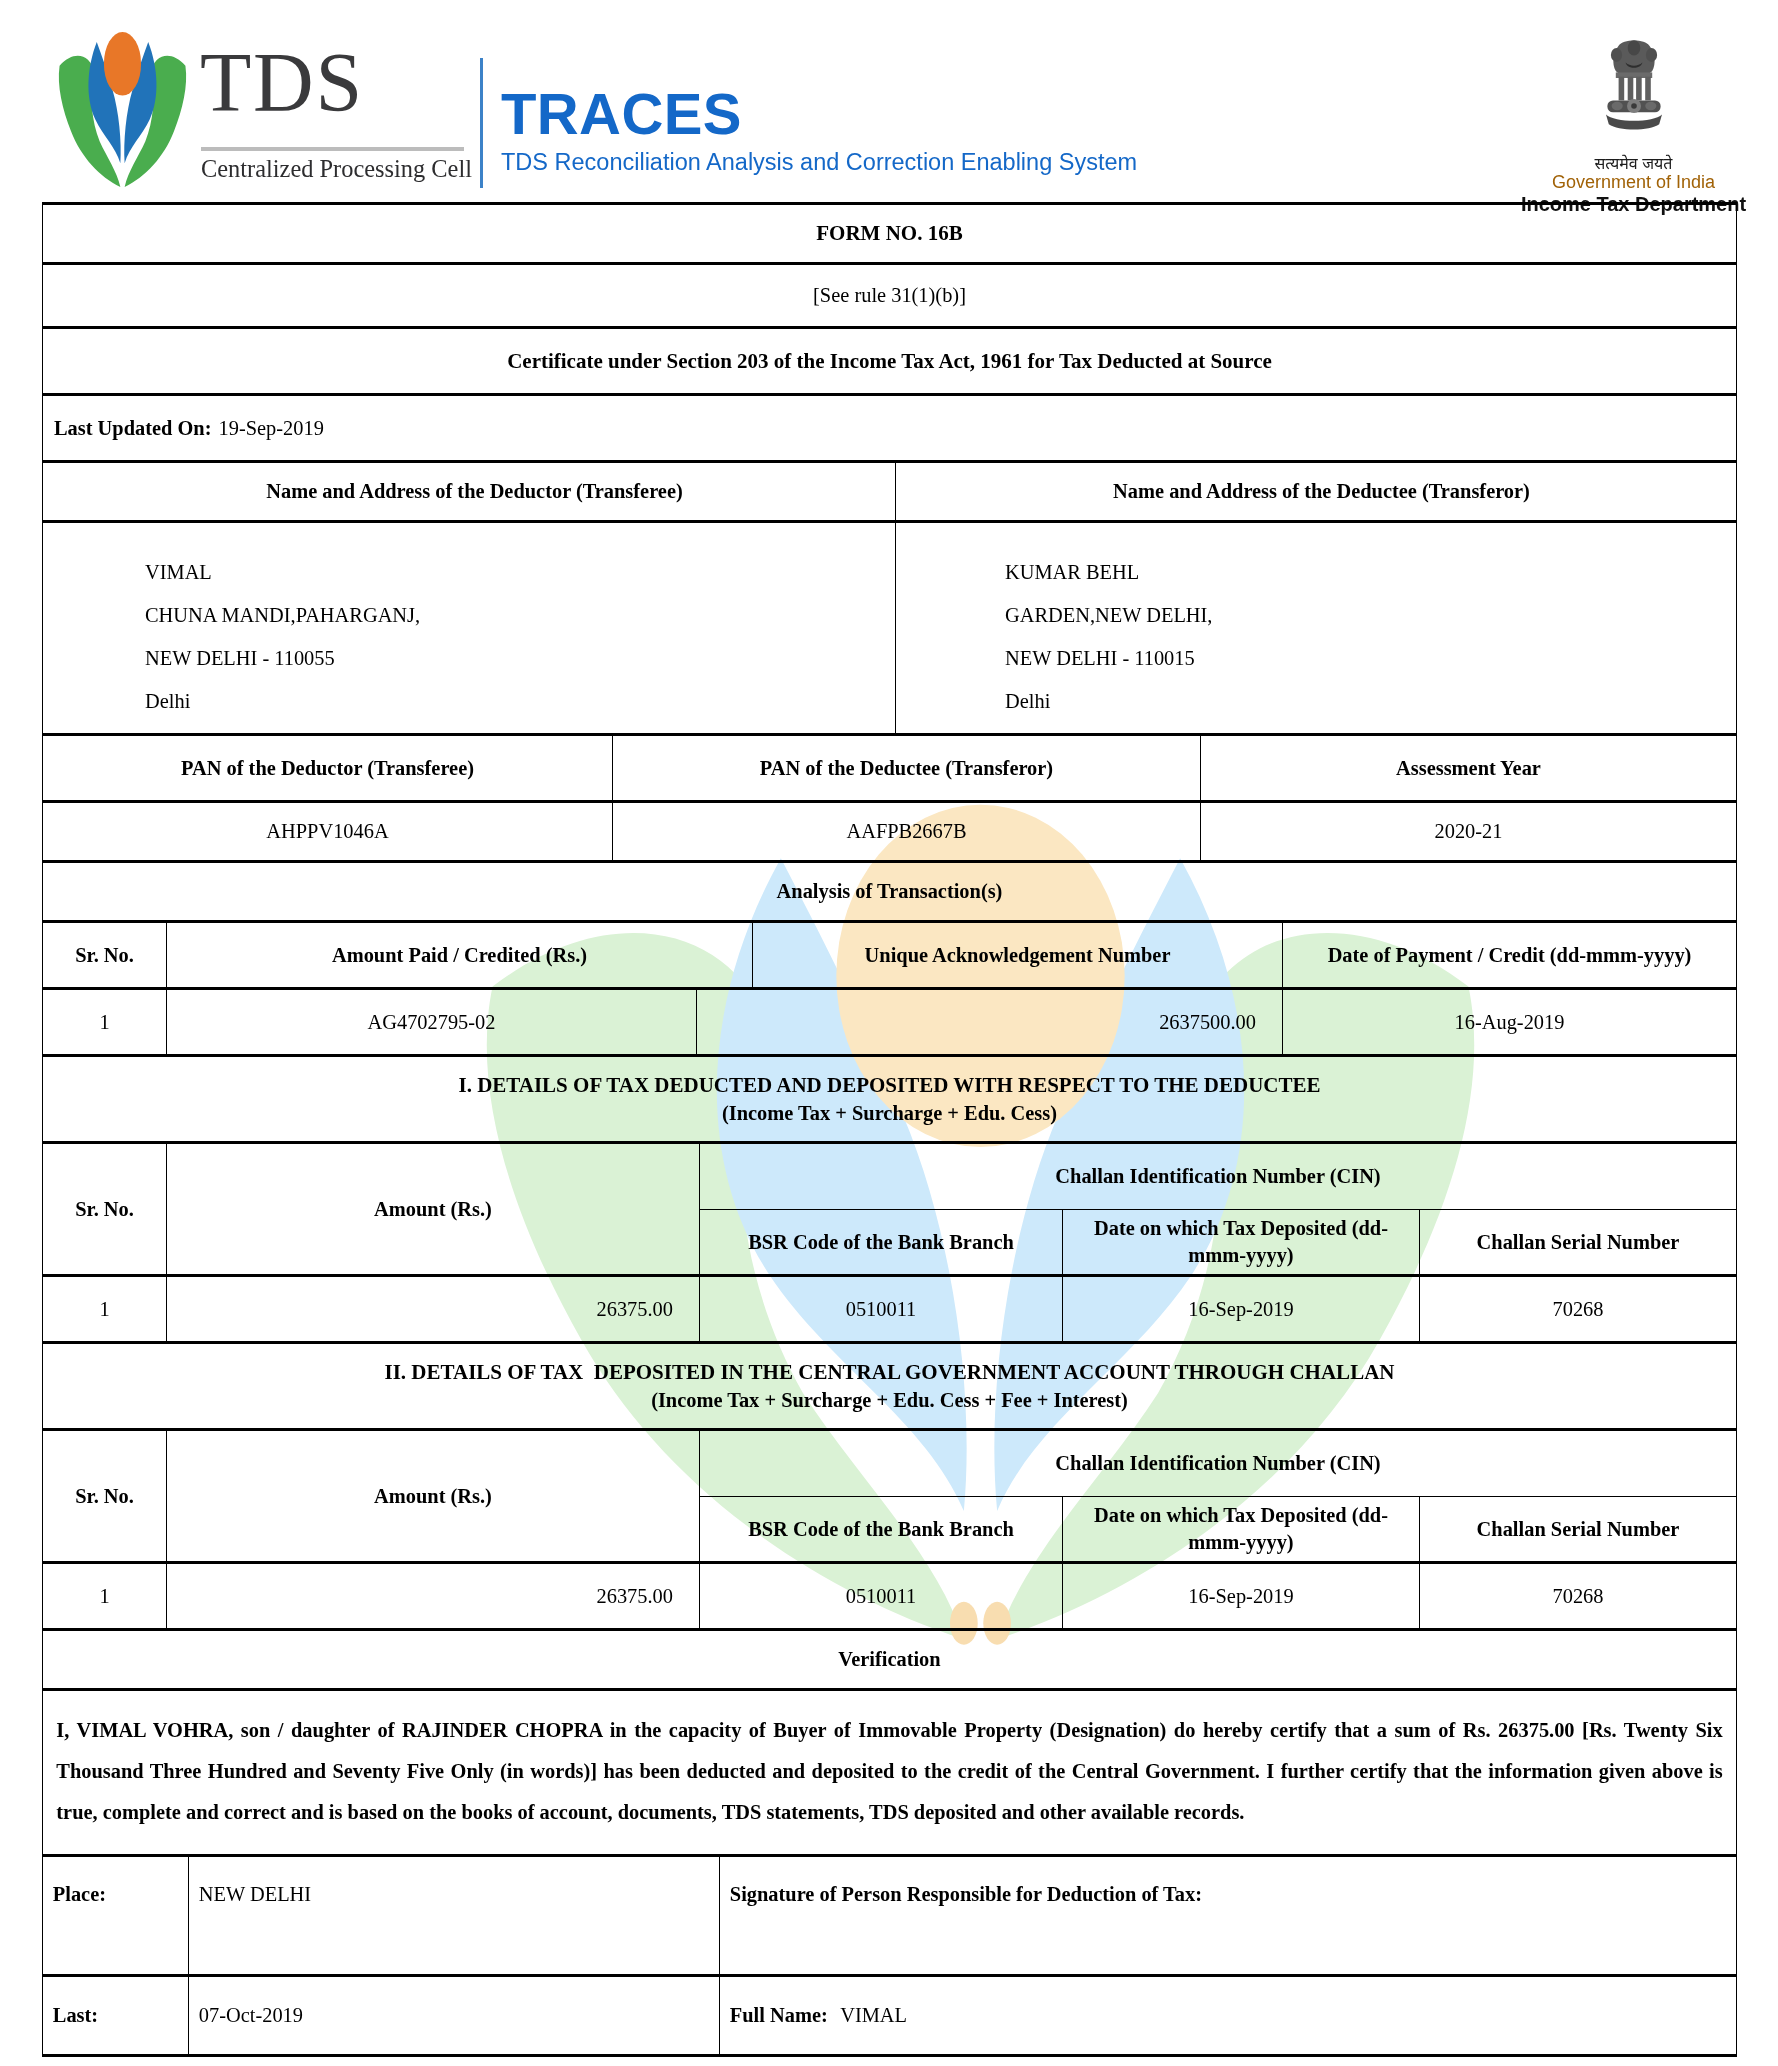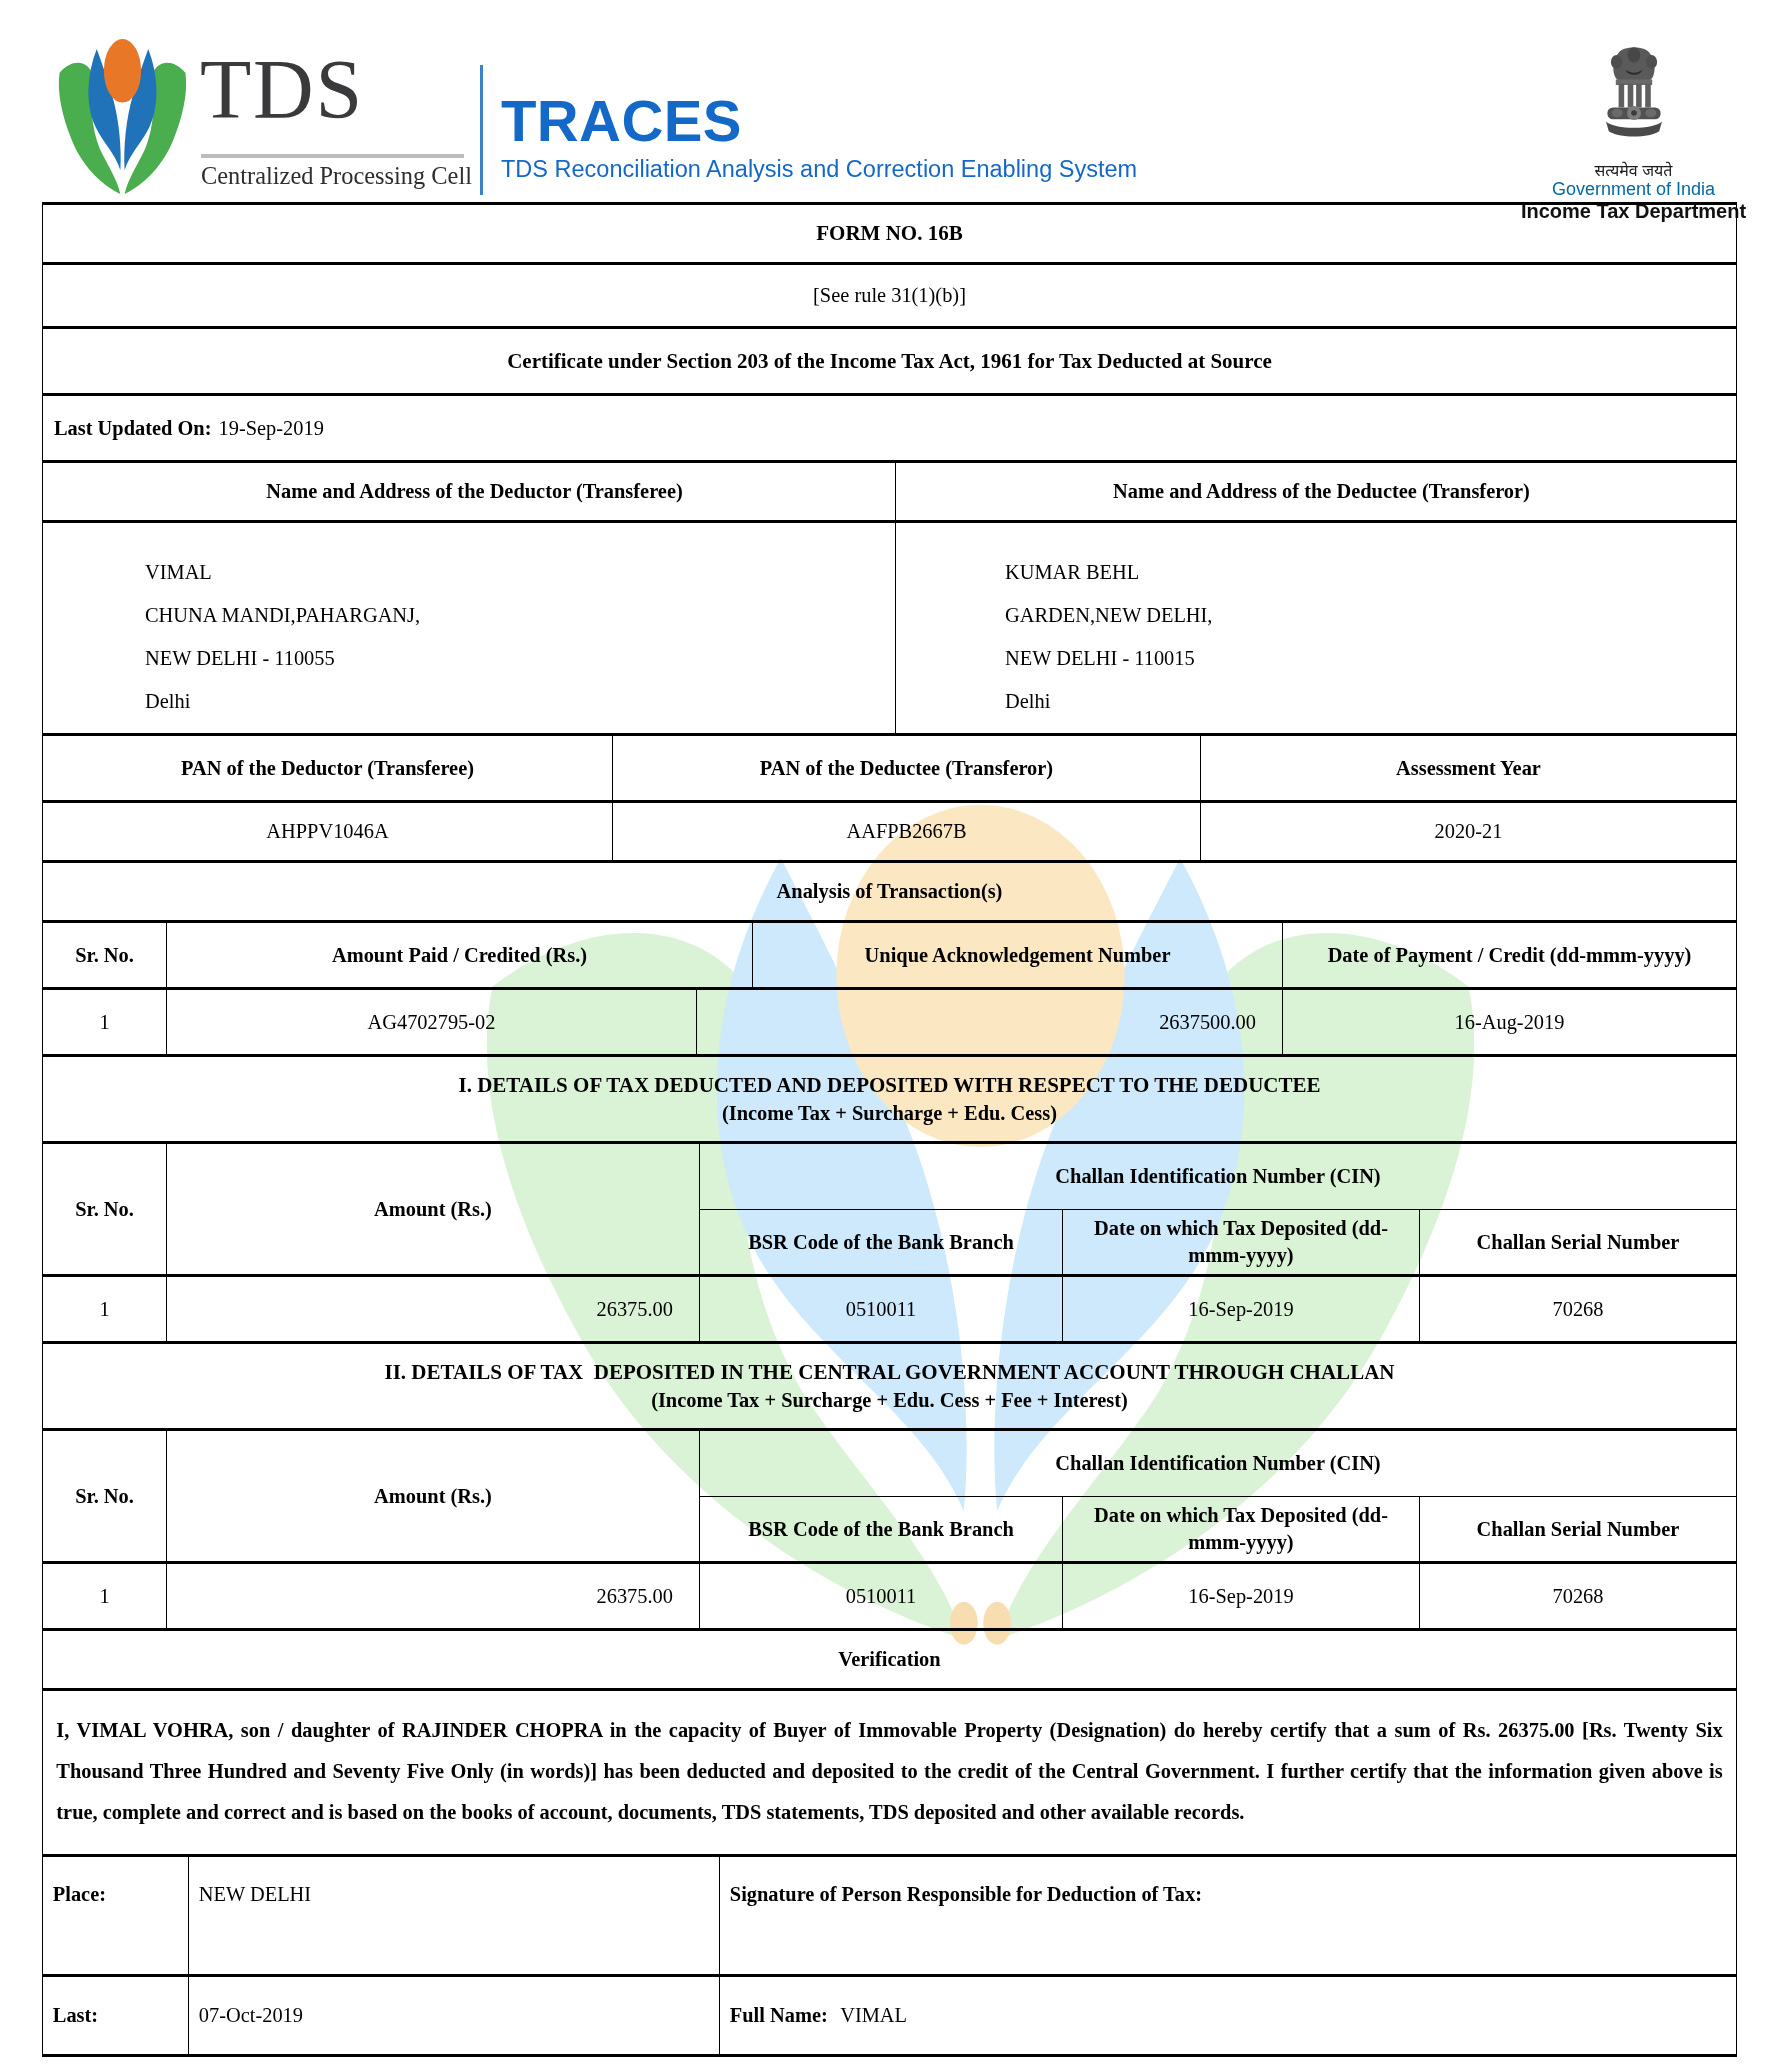--- a/index.html
+++ b/index.html
@@ -1,35 +1,35 @@
 <!DOCTYPE html>
 <html style="font-size:7px"><head>
 <meta charset="utf-8">
 <style>
   html,body{margin:0;padding:0;background:#ffffff;}
   .page{position:relative;width:1779px;height:2066px;background:#ffffff;overflow:hidden;
         font-family:"Liberation Serif","DejaVu Serif",serif;color:#000;}
   
-  .hdr{position:absolute;left:0;top:16px;width:1779px;height:152px;}
+  .hdr{position:absolute;left:0;top:9px;width:1779px;height:152px;}
   .tds-flower{position:absolute;left:51px;top:21px;width:143px;height:159px;}
   .tds-word{position:absolute;left:200px;top:23px;font-size:84px;line-height:102px;
             color:#3a3a3c;letter-spacing:1.8px;font-family:"Liberation Serif",serif;}
   .tds-rule{position:absolute;left:201px;top:138px;width:263px;height:3.6px;background:#bcbcbc;}
   .tds-cap{position:absolute;left:201px;top:146px;font-size:24.4px;color:#2d2d2f;
            font-family:"Liberation Serif",serif;white-space:nowrap;}
   .hdr-sep{position:absolute;left:480px;top:49px;width:2.7px;height:130px;background:#3c82c8;}
   .traces-t{position:absolute;left:501px;top:71px;font-size:58px;font-weight:bold;
             font-family:"Liberation Sans","DejaVu Sans",sans-serif;color:#1468c8;letter-spacing:0.4px;}
   .traces-c{position:absolute;left:501px;top:140px;font-size:23.5px;
             font-family:"Liberation Sans","DejaVu Sans",sans-serif;color:#1468c8;white-space:nowrap;}
   .emblem-wrap{position:absolute;left:1518px;top:13.3px;width:231px;text-align:center;
                font-family:"Liberation Sans","DejaVu Sans",sans-serif;}
   .emblem-svg{width:84px;height:133px;display:block;margin:0 auto;}
   .emblem-motto{font-size:16px;color:#1c1c1c;line-height:18px;}
-  .emblem-l1{font-size:18px;color:#0369a1;line-height:19.5px;}
+  .emblem-l1{font-size:18px;color:#a16207;line-height:19.5px;}
   .emblem-l2{font-size:20px;font-weight:bold;color:#111;line-height:22px;}
   
   .watermark{position:absolute;left:426px;top:794px;width:1109px;height:856px;}
   
   .doc-table{position:absolute;left:42px;top:202px;width:1695px;box-sizing:border-box;
              border-left:1.3px solid #000;border-right:1.3px solid #000;border-bottom:3.1px solid #000;
              font-size:20.4px;}
   .row{box-sizing:border-box;border-top:3.1px solid #000;display:flex;align-items:stretch;background:transparent;}
   .cell{box-sizing:border-box;border-right:1.3px solid #000;display:flex;align-items:center;}
   .cell:last-child{border-right:none;}

